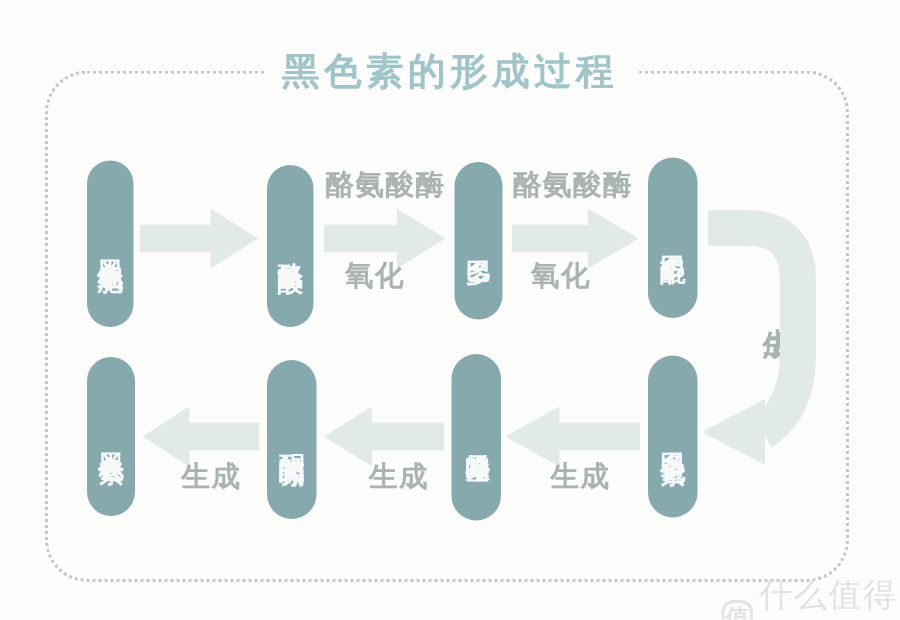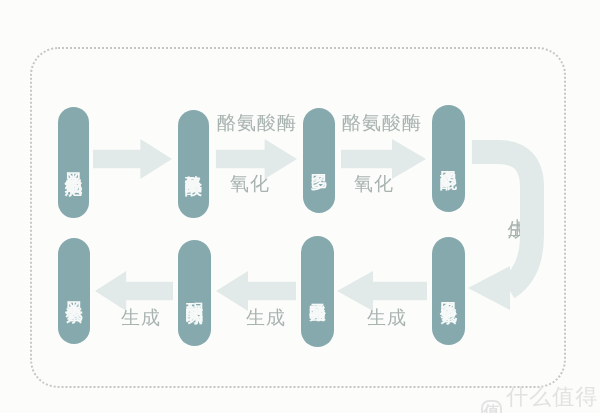--- a/index.html
+++ b/index.html
@@ -66,21 +66,21 @@
     clip-path: polygon(0 27%, 60% 27%, 60% 0, 100% 50%, 60% 100%, 60% 73%, 0 73%);
   }
   .arrow.left {
     clip-path: polygon(100% 27%, 40% 27%, 40% 0, 0 50%, 40% 100%, 40% 73%, 100% 73%);
   }
 
   .edge-label {
     position: absolute;
     color: #a9b4b1;
     font-size: 19px;
-    font-weight: normal;
+    font-weight: bold;
     white-space: nowrap;
     transform: translateX(-50%);
     letter-spacing: 1px;
   }
   .edge-label.vert {
     transform: none;
     writing-mode: vertical-rl;
     text-orientation: upright;
     letter-spacing: 2px;
   }
@@ -109,20 +109,21 @@
   }
   .wm-text { font-size: 22px; letter-spacing: 1px; }
 </style>
 </head>
 <body>
 
 <div class="stage">
 
   <div class="frame"></div>
 
+  <div class="title">黑色素的形成过程</div>
 
   <div class="node" style="left:58px; top:107px; width:31px; height:111px;">
     <span>黑色细胞</span>
   </div>
 
   <div class="node" style="left:178px; top:110px; width:31px; height:108px;">
     <span>酪氨酸</span>
   </div>
 
   <div class="node" style="left:303px; top:108px; width:32px; height:105px;">

